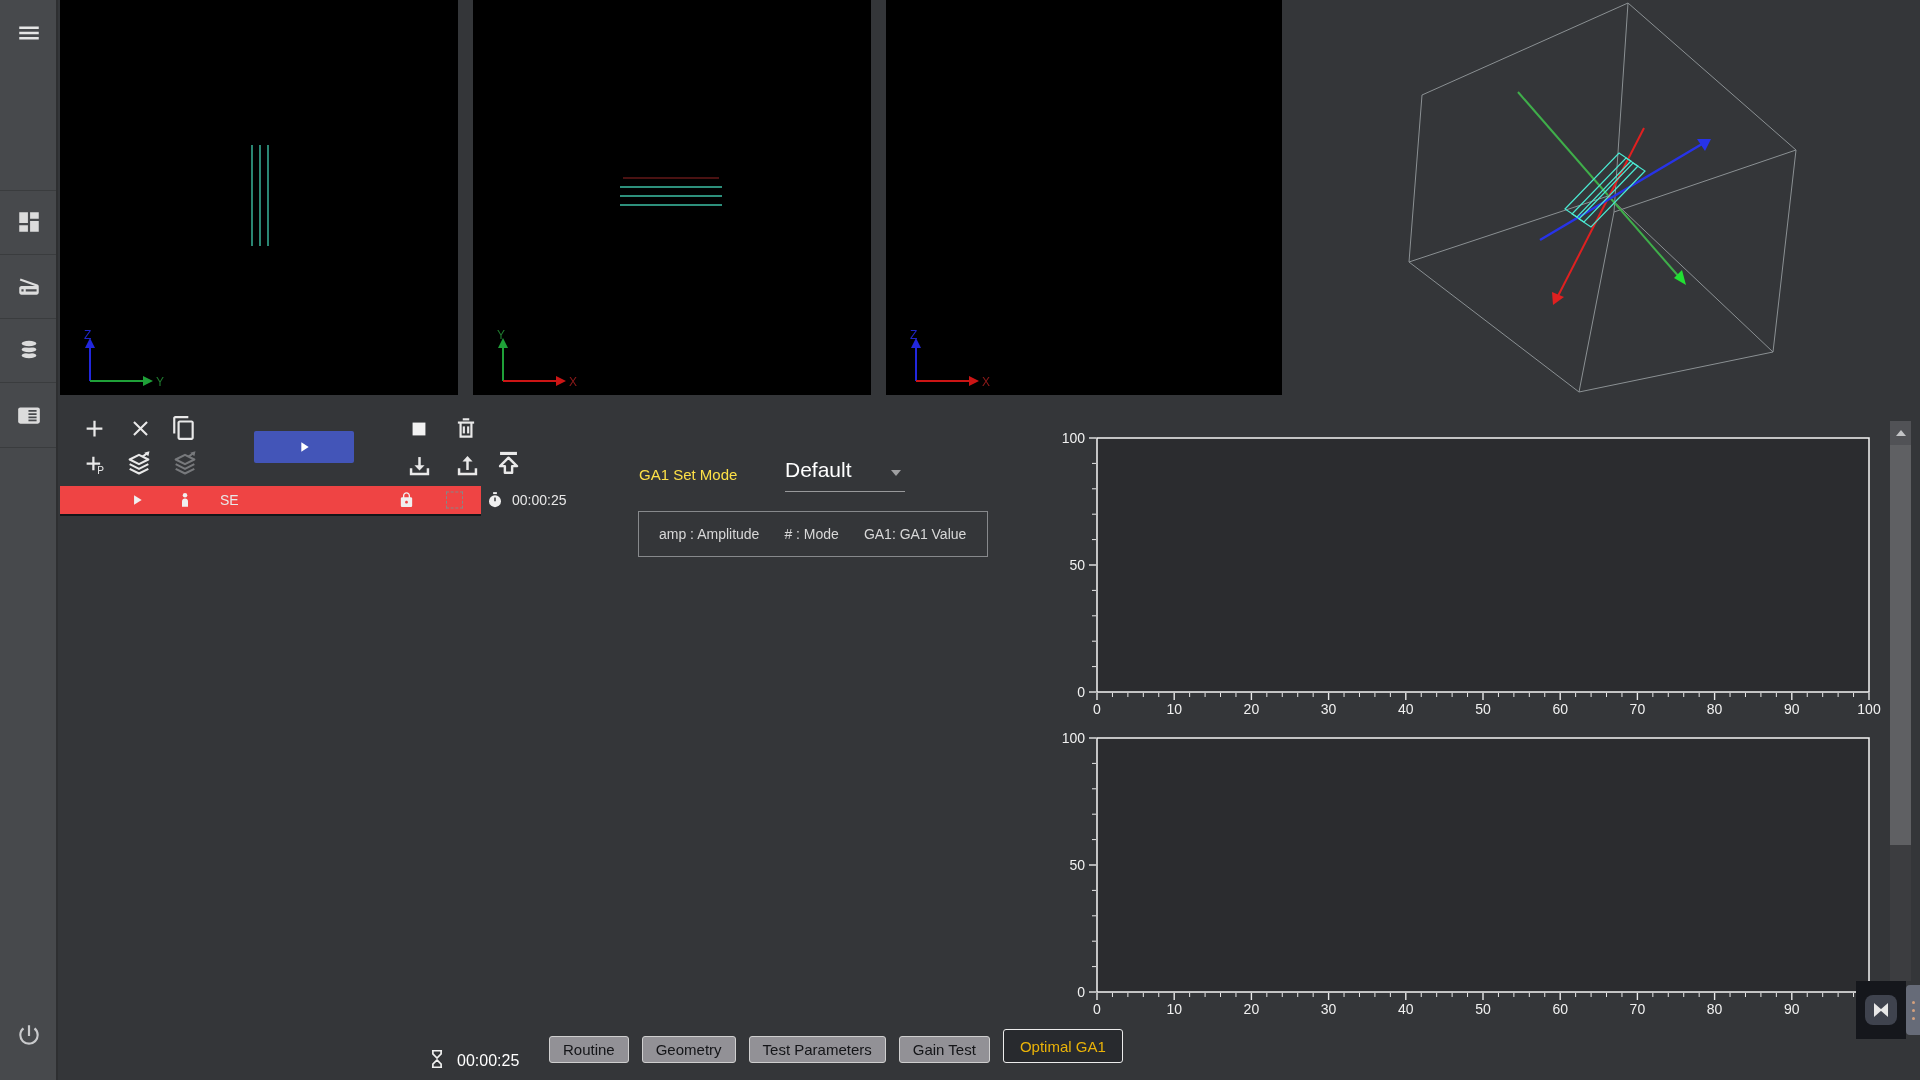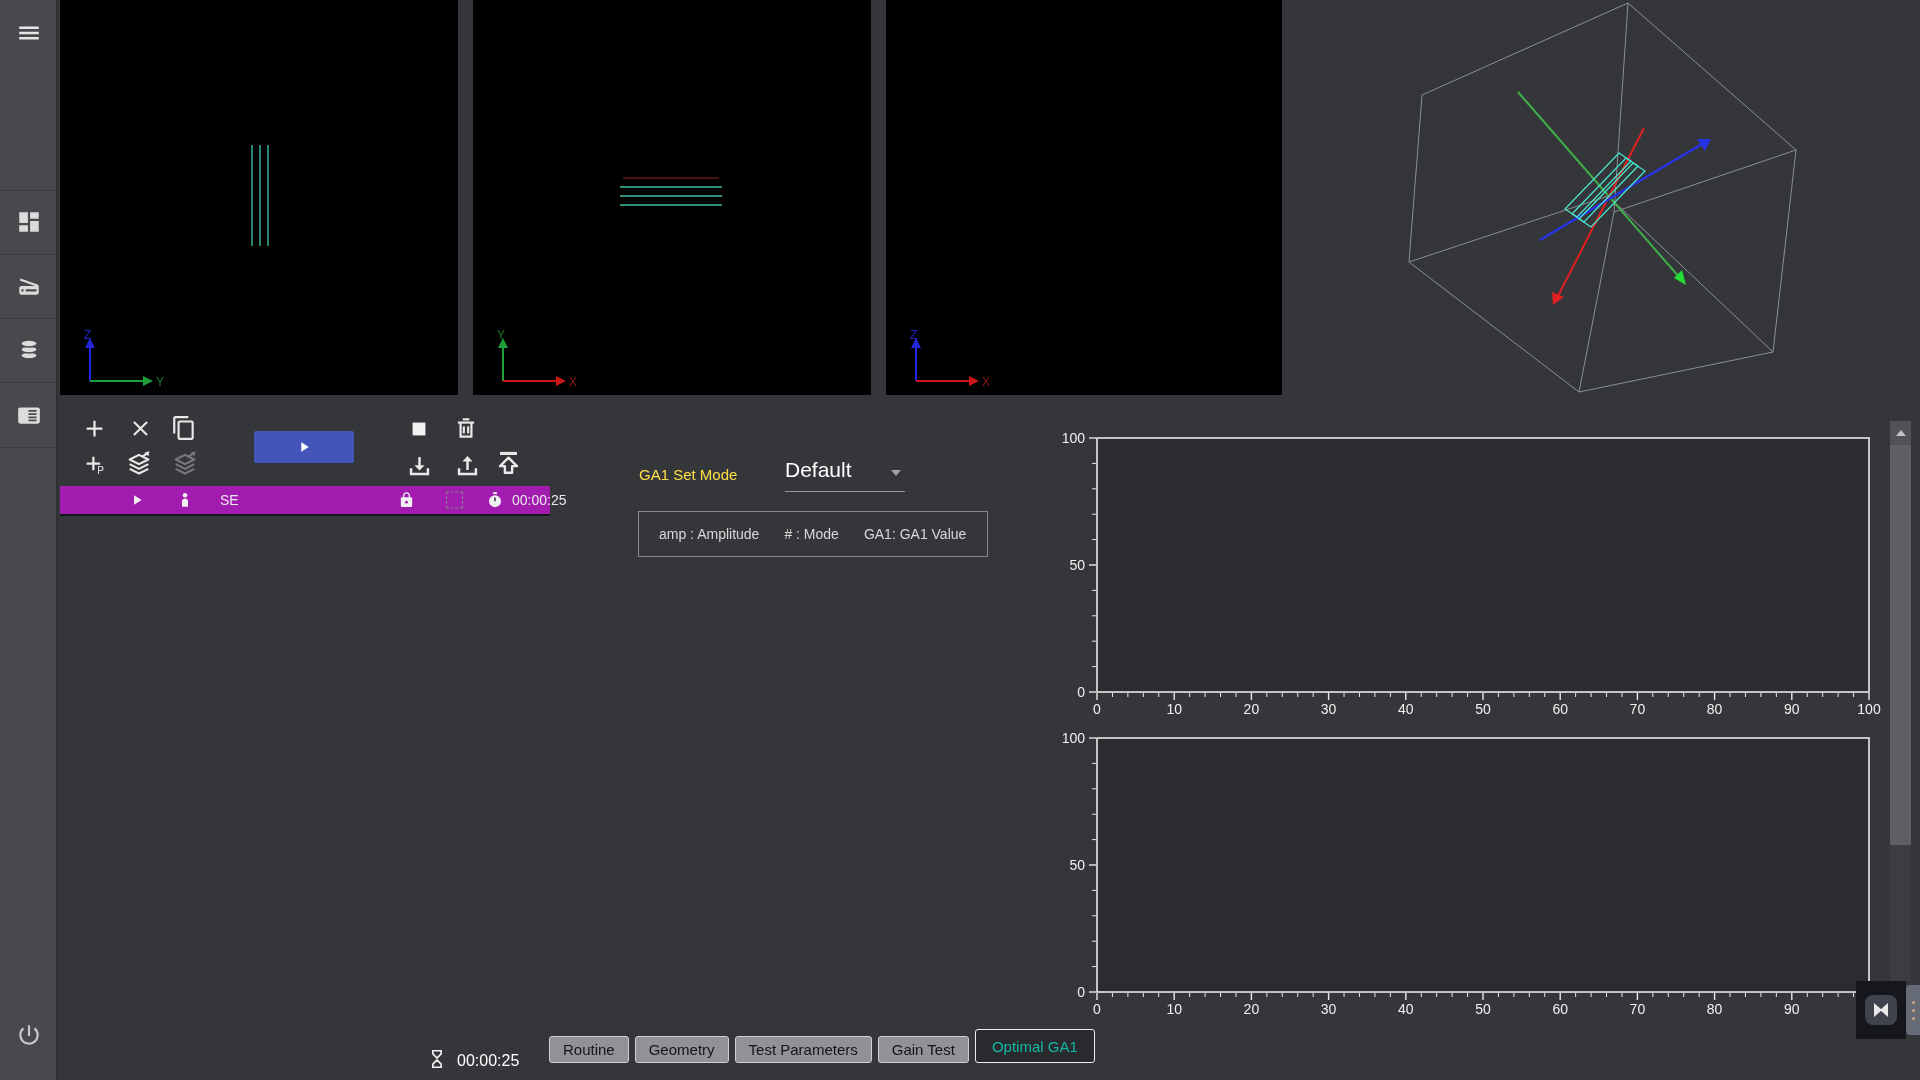--- a/index.html
+++ b/index.html
@@ -22,21 +22,21 @@
   
   #view3d{position:absolute;left:1282px;top:0;}
 
   
   .tbtn{position:absolute;width:40px;height:40px;background:none;border:none;padding:0;
     display:flex;align-items:center;justify-content:center;cursor:pointer;}
   #run-btn{position:absolute;left:254px;top:431px;width:100px;height:32px;background:#4355b8;
     border:none;border-radius:2px;display:flex;align-items:center;justify-content:center;cursor:pointer;}
 
   
-  #seq-row{position:absolute;left:60px;top:486px;width:490px;height:28px;background:#a21caf;
+  #seq-row{position:absolute;left:60px;top:486px;width:421px;height:28px;background:#ef4444;
     border-bottom:2px solid #141619;box-sizing:content-box;}
   #seq-row .abs{position:absolute;top:50%;transform:translateY(-50%);}
   .seq-text{color:#e8e8e8;font-size:14px;}
   #seq-dash{width:15px;height:15px;border:1px dashed #868686;}
 
   
   #ga1-label{position:absolute;left:639px;top:466px;color:#fde047;font-size:15px;}
   #ga1-select{position:absolute;left:785px;top:458px;width:120px;height:34px;cursor:pointer;}
   #ga1-value{color:#fff;font-size:21px;}
   #ga1-caret{position:absolute;right:4px;top:12px;width:0;height:0;border-left:5px solid transparent;
@@ -56,24 +56,24 @@
   #vscroll{position:absolute;left:1890px;top:421px;width:21px;height:560px;background:#3c3d40;}
   #vscroll-up{position:absolute;left:0;top:0;width:21px;height:24px;background:#515256;border:none;
     display:flex;align-items:center;justify-content:center;padding:0;cursor:pointer;}
   #vscroll-up span{width:0;height:0;border-left:5px solid transparent;border-right:5px solid transparent;
     border-bottom:6px solid #c3c4c6;display:block;}
   #vscroll-thumb{position:absolute;left:0;top:24px;width:21px;height:400px;background:#5f6063;}
 
   
   #bottom-timer-icon{position:absolute;left:426px;top:1046px;}
   #bottom-timer{position:absolute;left:457px;top:1052px;color:#fff;font-size:16px;}
-  #tabs{position:absolute;left:549px;top:1029px;height:34px;display:flex;align-items:flex-end;gap:6px;}
+  #tabs{position:absolute;left:549px;top:1029px;height:34px;display:flex;align-items:flex-end;gap:13px;}
   .tab{height:27px;background:#929196;color:#141518;border:1px solid #cfcfcf;border-radius:3px;
     font:15px "Liberation Sans",sans-serif;padding:0 13px;cursor:pointer;white-space:nowrap;}
-  .tab.active{height:34px;background:#282a2e;color:#14b8a6;border:1px solid #ececec;padding:0 16px;}
+  .tab.active{height:34px;background:#282a2e;color:#eab308;border:1px solid #ececec;padding:0 16px;}
 
   
   #chat-widget{position:absolute;left:1856px;top:981px;width:50px;height:58px;background:#15171c;
     display:flex;align-items:center;justify-content:center;z-index:50;cursor:pointer;}
   #widget-handle{position:absolute;left:1906px;top:985px;width:14px;height:50px;background:#666b78;
     border-radius:4px 0 0 4px;display:flex;flex-direction:column;align-items:center;justify-content:center;
     gap:5px;z-index:51;cursor:pointer;}
   #widget-handle i{width:3px;height:3px;border-radius:50%;background:#d4a07d;display:block;}
 </style>
 </head>

